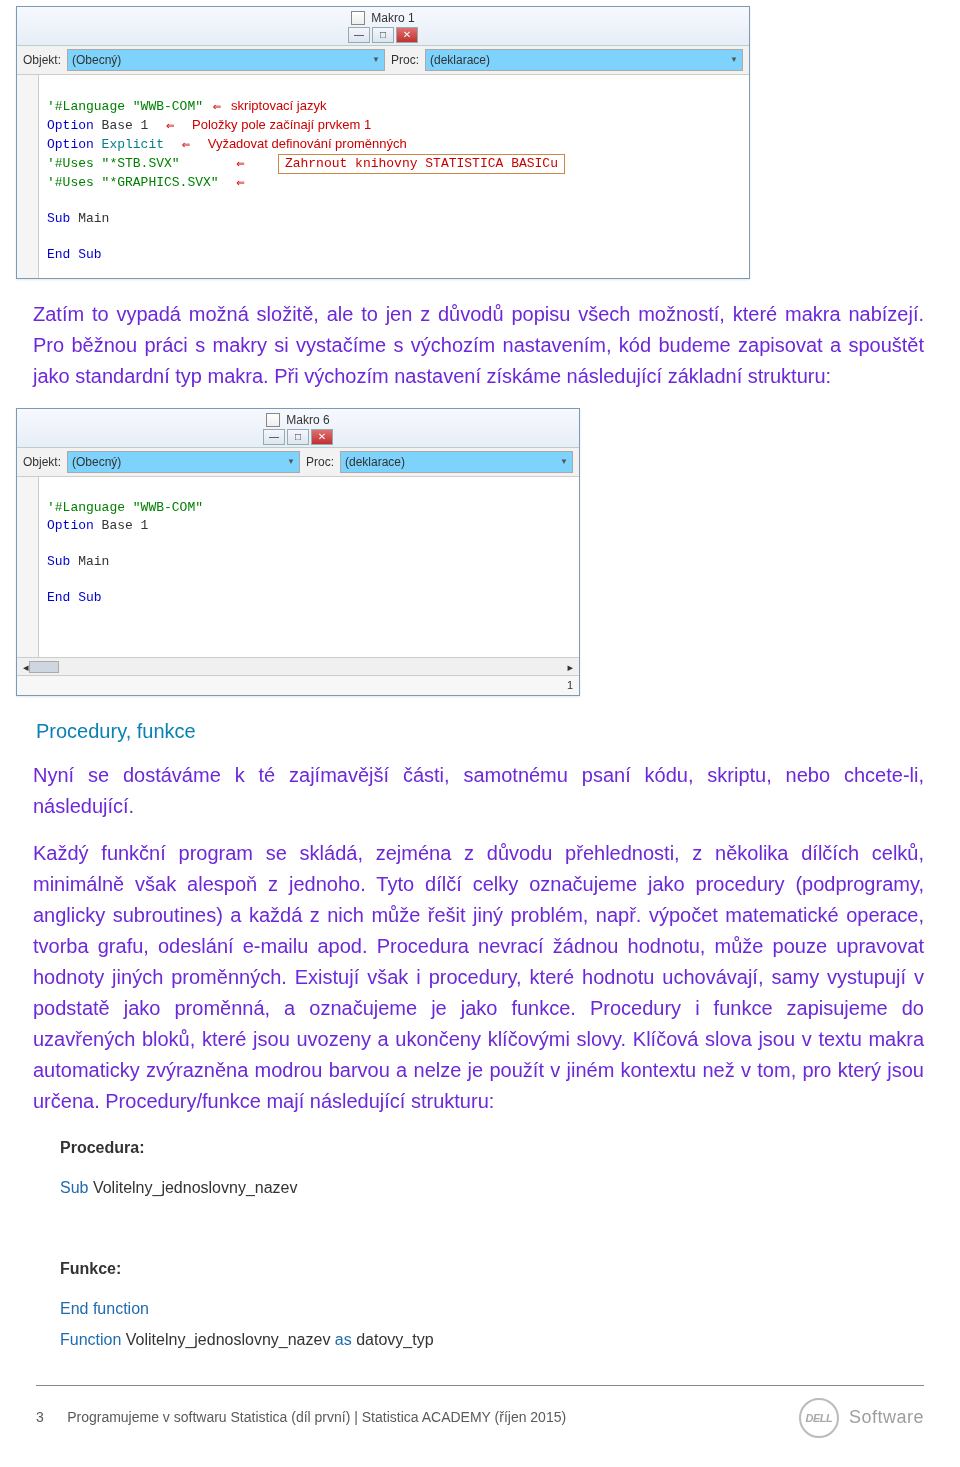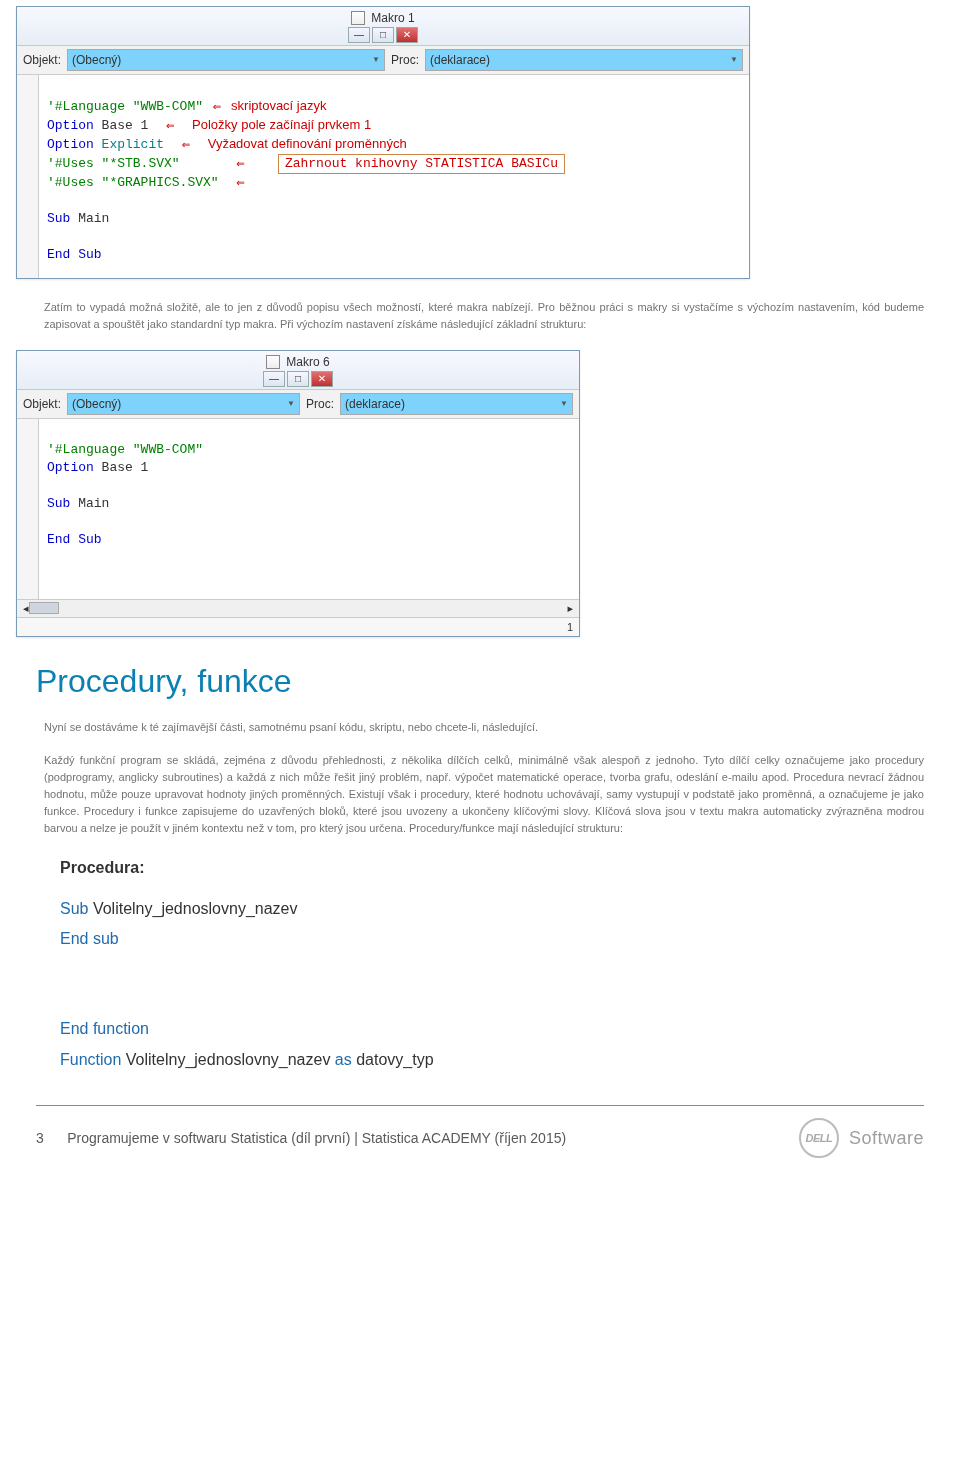--- a/index.html
+++ b/index.html
@@ -84,31 +84,31 @@
     padding: 0 6px;
   }
   .ide-scroll .thumb {
     width: 30px; height: 12px; background: #d0d6e0; border: 1px solid #aaa;
   }
   .ide-status {
     text-align: right; padding: 1px 6px; font-size: 11px;
     border-top: 1px solid #ccc; background: #f7f7f7;
   }
   .body-text {
-    margin: 0 36px 16px 44px;
+    margin: 0 36px 16px 33px;
     text-align: justify;
-    font-size: 11px;
+    font-size: 20px;
     line-height: 1.55;
-    color: #737373;
+    color: #6d28d9;
   }
   h2.section {
     margin: 18px 36px 14px 36px;
     color: #0a80b3;
     font-weight: 400;
-    font-size: 32px;
+    font-size: 20px;
   }
   .code-block { margin: 0 36px 20px 60px; font-size: 16px; line-height: 1.9; }
   .code-blue { color: #1f6baf; }
   .bold { font-weight: 700; }
   hr.footer-rule {
     margin: 30px 36px 0 36px;
     border: none; border-top: 1px solid #888;
   }
   .footer {
     display: flex; justify-content: space-between; align-items: center;
@@ -221,26 +221,26 @@
 
 <h2 class="section">Procedury, funkce</h2>
 
 <p class="body-text">Nyní se dostáváme k té zajímavější části, samotnému psaní kódu, skriptu, nebo chcete-li, následující.</p>
 <p class="body-text">Každý funkční program se skládá, zejména z důvodu přehlednosti, z několika dílčích celků, minimálně však alespoň z jednoho. Tyto dílčí celky označujeme jako procedury (podprogramy, anglicky subroutines) a každá z nich může řešit jiný problém, např. výpočet matematické operace, tvorba grafu, odeslání e-mailu apod. Procedura nevrací žádnou hodnotu, může pouze upravovat hodnoty jiných proměnných. Existují však i procedury, které hodnotu uchovávají, samy vystupují v podstatě jako proměnná, a označujeme je jako funkce. Procedury i funkce zapisujeme do uzavřených bloků, které jsou uvozeny a ukončeny klíčovými slovy. Klíčová slova jsou v textu makra automaticky zvýrazněna modrou barvou a nelze je použít v jiném kontextu než v tom, pro který jsou určena. Procedury/funkce mají následující strukturu:</p>
 
 <div class="code-block">
   <div class="bold">Procedura:</div>
   <div style="height:10px"></div>
   <div><span class="code-blue">Sub</span><span> Volitelny_jednoslovny_nazev</span></div>
-  <div><span class="code-blue">End sub</span></div>
 </div>
 
 <div style="height:30px"></div>
 
 <div class="code-block">
+  <div class="bold">Funkce:</div>
   <div style="height:10px"></div>
   <div><span class="code-blue">End function</span></div>
   <div>
     <span class="code-blue">Function</span><span> Volitelny_jednoslovny_nazev </span><span class="code-blue">as</span><span> datovy_typ</span>
   </div>
 </div>
 
 <hr class="footer-rule">
 <div class="footer">
   <div>

